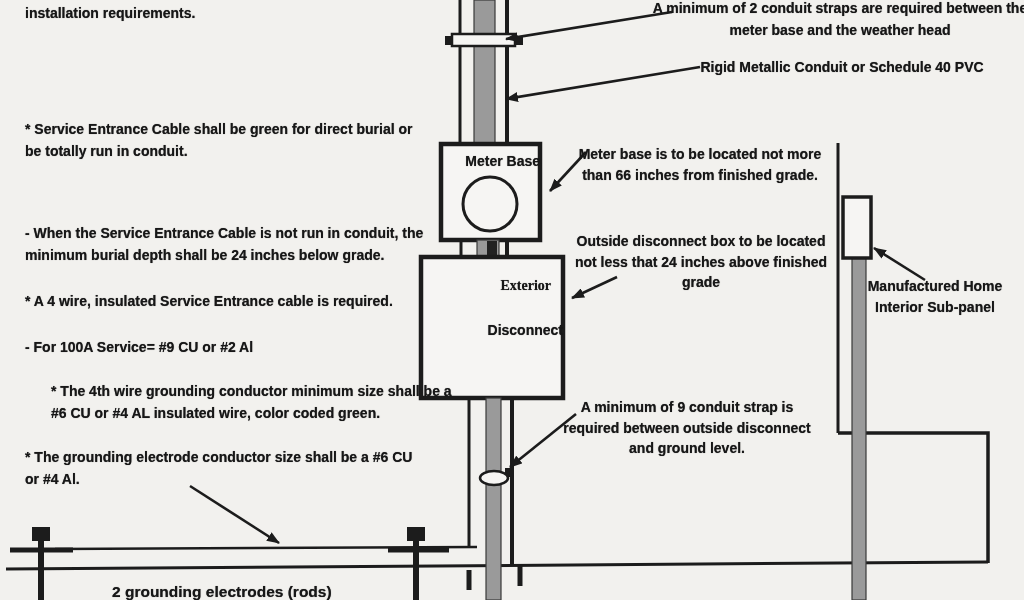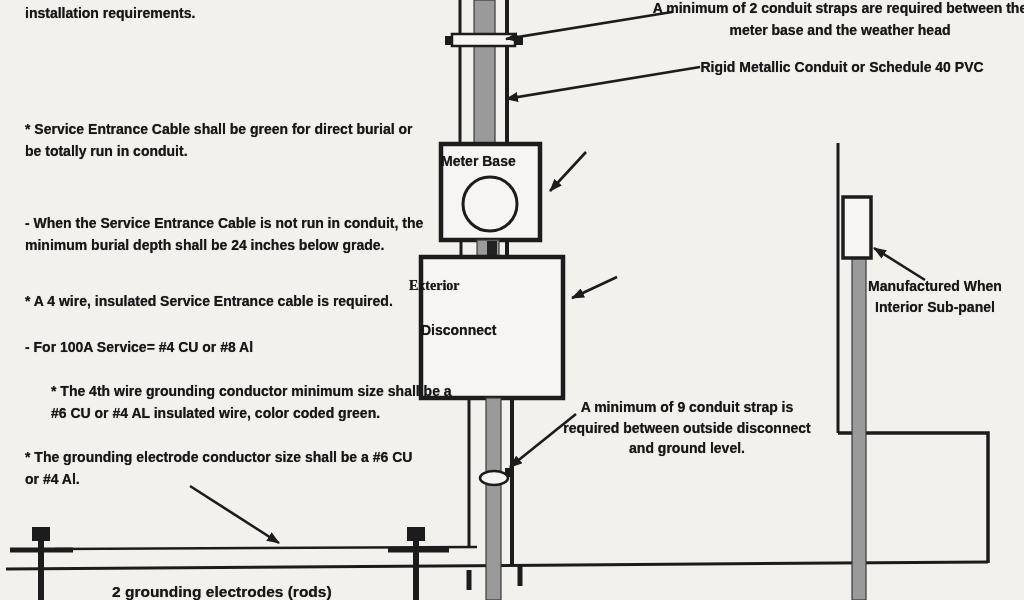--- a/index.html
+++ b/index.html
@@ -19,21 +19,21 @@
     font-weight:700;
     font-size:14px;
     line-height:22px;
     color:#171717;
     text-shadow:0 0 0.7px rgba(20,20,20,.75);
     white-space:normal;
   }
   .note{left:25px;width:402px;text-align:left;}
   .c-center{text-align:center;}
   .small-lh{line-height:20.5px;}
-  .box-label{text-align:left;}
+  .box-label{text-align:right;}
   
   .ink{stroke:#1c1c1c;}
   .pipe{fill:#9a9a9a;stroke:#3a3a3a;stroke-width:1.2px;}
   .arrow{stroke:#1c1c1c;stroke-width:2.6px;fill:none;}
 </style>
 </head>
 <body>
 
 <div class="canvas">
 
@@ -125,30 +125,32 @@
       <line class="arrow" x1="586" y1="152" x2="550" y2="191" marker-end="url(#ah)"></line>
       <line class="arrow" x1="617" y1="277" x2="572" y2="298" marker-end="url(#ah)"></line>
       <line class="arrow" x1="576" y1="414" x2="510" y2="467" marker-end="url(#ah)"></line>
       <line class="arrow" x1="925" y1="280" x2="874" y2="248" marker-end="url(#ah)"></line>
       <line class="arrow" x1="190" y1="486" x2="279" y2="543" marker-end="url(#ah)"></line>
     </g>
   </svg>
 
   <div class="txt note" style="top:2px;">installation requirements.</div>
   <div class="txt note" style="top:118px;">* Service Entrance Cable shall be green for direct burial or be totally run in conduit.</div>
-  <div class="txt note" style="top:212px;">- When the Service Entrance Cable is not run in conduit, the minimum burial depth shall be 24 inches below grade.</div>
+  <div class="txt note" style="top:222px;">- When the Service Entrance Cable is not run in conduit, the minimum burial depth shall be 24 inches below grade.</div>
   <div class="txt note" style="top:290px;">* A 4 wire, insulated Service Entrance cable is required.</div>
-  <div class="txt note" style="top:336px;">- For 100A Service= #4 CU or #8 Al</div>
+  <div class="txt note" style="top:336px;">- For 100A Service= #9 CU or #2 Al</div>
   <div class="txt note" style="top:380px;margin-left:26px;">* The 4th wire grounding conductor minimum size shall be a #6 CU or #4 AL insulated wire, color coded green.</div>
   <div class="txt note" style="top:446px;">* The grounding electrode conductor size shall be a #6 CU or #4 Al.</div>
 
   <div class="txt c-center" style="left:650px;top:-3px;width:380px;">A minimum of 2 conduit straps are required between the meter base and the weather head</div>
   <div class="txt c-center" style="left:660px;top:56px;width:364px;">Rigid Metallic Conduit or Schedule 40 PVC</div>
+  <div class="txt c-center small-lh" style="left:572px;top:144px;width:256px;">Meter base is to be located not more than 66 inches from finished grade.</div>
+  <div class="txt c-center small-lh" style="left:571px;top:231px;width:260px;">Outside disconnect box to be located not less that 24 inches above finished grade</div>
   <div class="txt c-center small-lh" style="left:553px;top:397px;width:268px;">A minimum of 9 conduit strap is required between outside disconnect and ground level.</div>
-  <div class="txt c-center small-lh" style="left:866px;top:276px;width:138px;">Manufactured When Interior Sub-panel</div>
+  <div class="txt c-center small-lh" style="left:866px;top:276px;width:138px;">Manufactured Home Interior Sub-panel</div>
 
   <div class="txt" style="left:112px;top:581px;font-size:15.5px;">2 grounding electrodes (rods)</div>
 
   <div class="txt box-label" style="left:441px;top:150px;width:99px;font-size:14px;">Meter Base</div>
   <div class="txt box-label" style="left:409px;top:275px;width:142px;font-family:Liberation Serif, serif;">Exterior</div>
   <div class="txt box-label" style="left:421px;top:319px;width:142px;">Disconnect</div>
 
 </div>
 
 </body></html>

